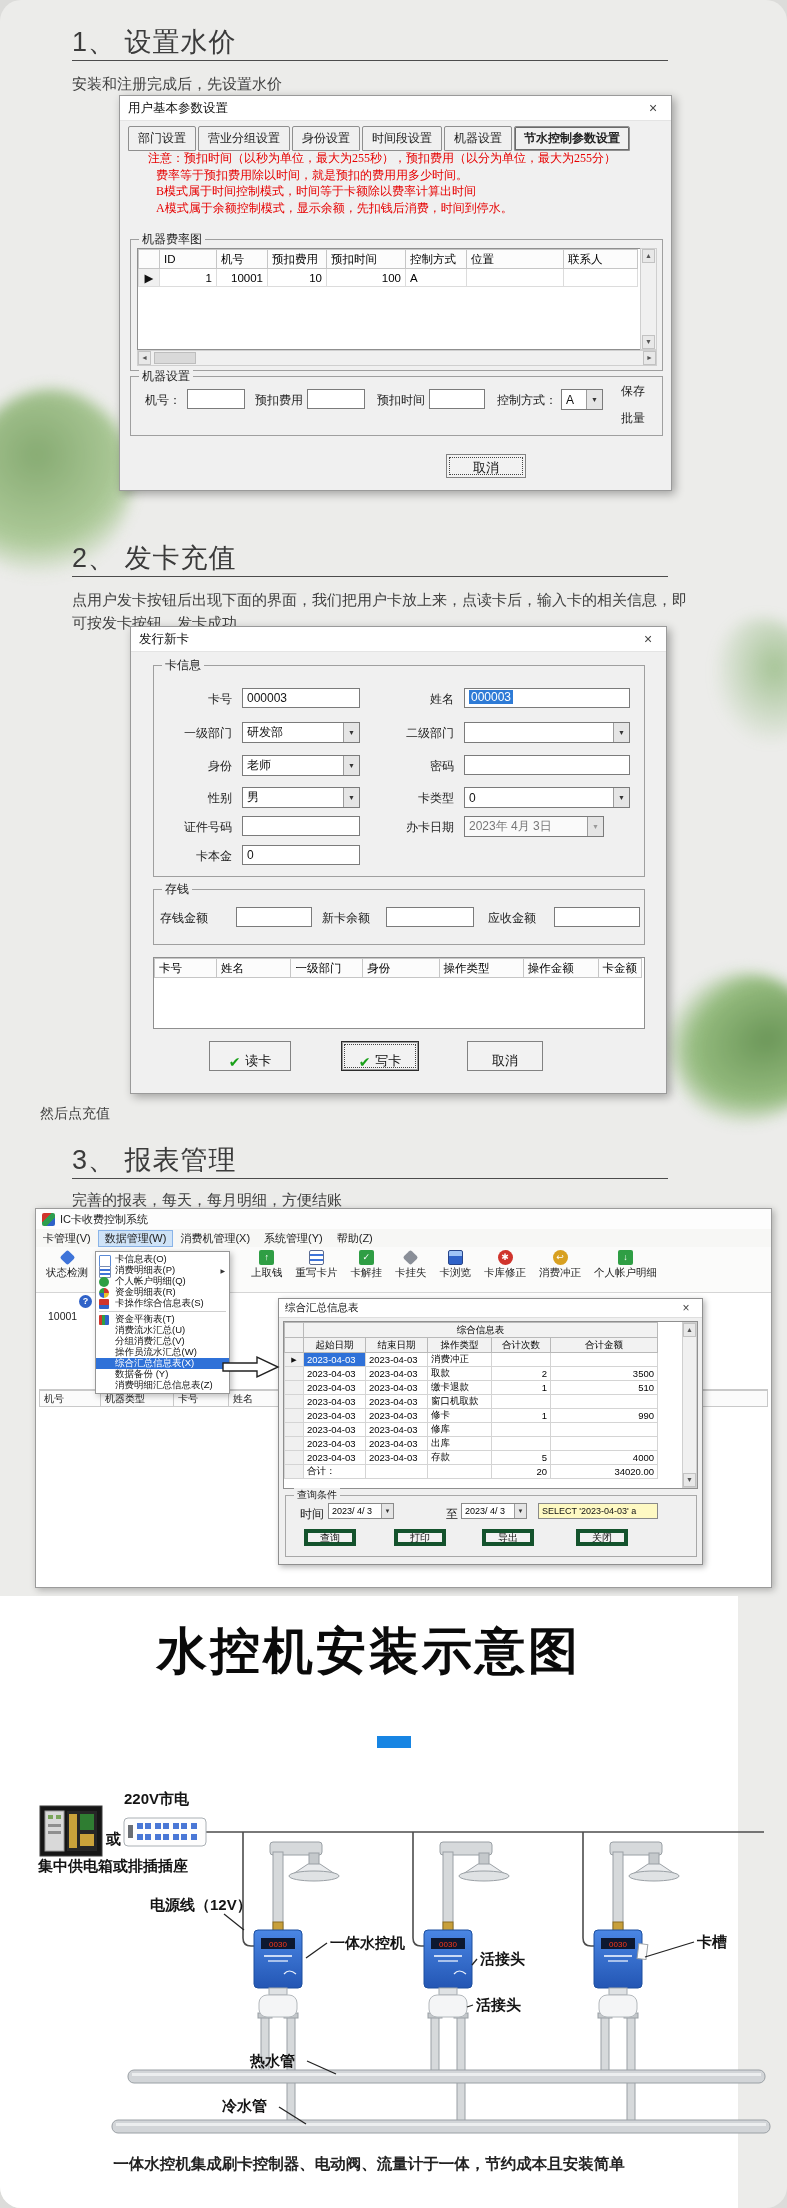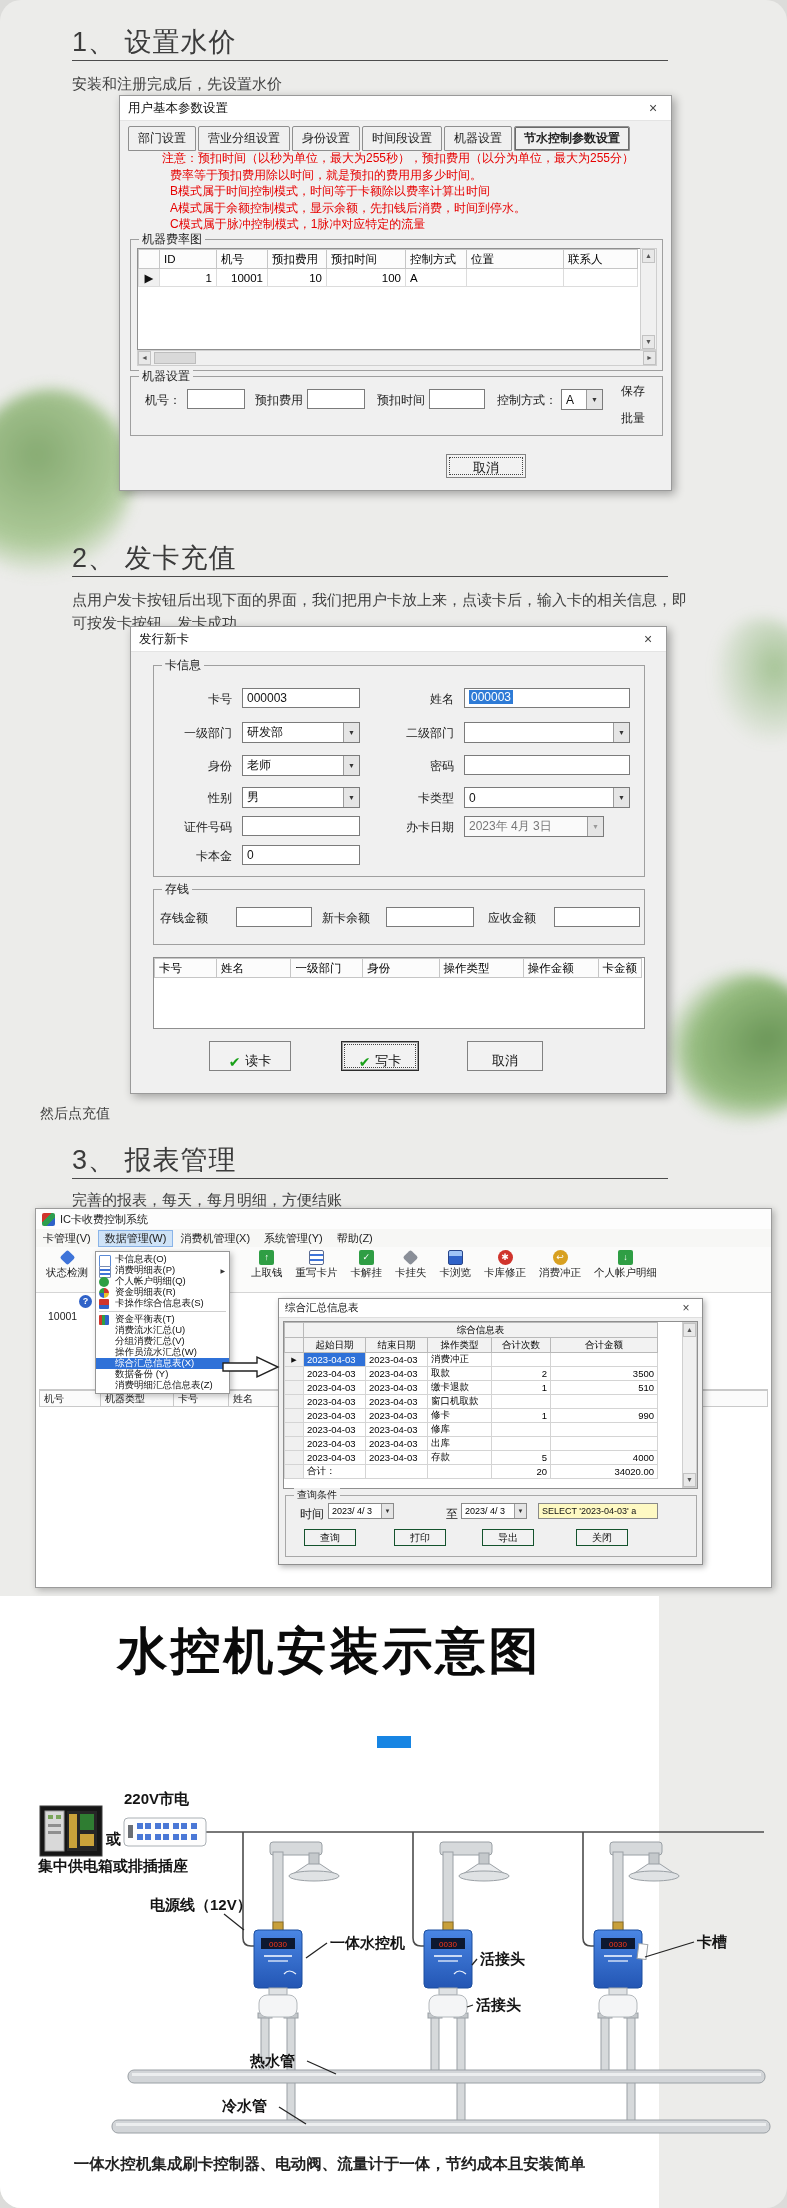--- a/index.html
+++ b/index.html
@@ -60,23 +60,23 @@
   .rw-tb{height:18px;background:#fff;display:flex;align-items:center;padding:0 6px;font-size:10.5px;color:#111;border-bottom:1px solid #dedede;}
   table.rt{border-collapse:collapse;}
   .rt th{border:1px solid #b9b9b9;background:#f2f2f2;font-weight:normal;font-size:9.5px;padding:0 3px;height:14px;white-space:nowrap;}
   .rt td{border:1px solid #d4d4d4;font-size:9.5px;padding:0 3px;height:12px;white-space:nowrap;}
   .rt td.selc{background:#2f71d8;color:#fff;}
   .slbl{position:absolute;font-size:12px;color:#1c1c1c;white-space:nowrap;}
   .sinp{position:absolute;background:#fef9c3;border:1px solid #8a8a8a;font-size:9px;padding:0 3px;height:16px;box-sizing:border-box;display:flex;align-items:center;white-space:nowrap;color:#111;}
   .scombo{position:absolute;display:flex;background:#fff;border:1px solid #8a8a8a;height:16px;box-sizing:border-box;align-items:center;font-size:9px;}
   .scombo .v{flex:1;padding:0 3px;white-space:nowrap;}
   .scombo .cbtn{width:12px;font-size:6px;}
-  .sbtn{position:absolute;background:#f2f2f2;border:1px solid #14532d;font-size:10px;color:#111;display:flex;align-items:center;justify-content:center;box-sizing:border-box;height:17px;}
+  .sbtn{position:absolute;background:#f2f2f2;border:4px solid #14532d;font-size:10px;color:#111;display:flex;align-items:center;justify-content:center;box-sizing:border-box;height:17px;}
   
-  #sec4{position:absolute;left:0;top:1596px;width:653px;height:612px;background:#ffffff;padding-left:6px;}
+  #sec4{position:absolute;left:0;top:1596px;width:738px;height:612px;background:#ffffff;}
   #sec4 .big-title{position:absolute;top:22px;left:0;width:100%;text-align:center;font-size:50px;font-weight:bold;color:#0a0a0a;letter-spacing:3px;}
   #sec4 .dash{position:absolute;top:140px;left:377px;width:34px;height:12px;background:#1785e3;}
   #sec4 .caption{position:absolute;top:558px;left:0;width:100%;text-align:center;font-size:15.5px;font-weight:bold;color:#222;}
   svg text{font-family:"Liberation Sans","DejaVu Sans",sans-serif;}
   .dtext{font-size:15px;font-weight:bold;fill:#141414;}
 </style>
 </head>
 <body>
 
 <div id="page">
@@ -98,26 +98,25 @@
       <span class="dlg-close">×</span>
     </div>
     <div class="tabs" style="top:30px;">
       <div class="tab">部门设置</div>
       <div class="tab">营业分组设置</div>
       <div class="tab">身份设置</div>
       <div class="tab">时间段设置</div>
       <div class="tab">机器设置</div>
       <div class="tab active">节水控制参数设置</div>
     </div>
-    <div class="notes" style="left:42px;top:54px;width:486px;">
+    <div class="notes" style="left:28px;top:54px;width:486px;font-family:Liberation Serif, serif;">
       <div>注意：预扣时间（以秒为单位，最大为255秒），预扣费用（以分为单位，最大为255分）</div>
       <div style="padding-left:8px;">费率等于预扣费用除以时间，就是预扣的费用用多少时间。</div>
       <div style="padding-left:8px;">B模式属于时间控制模式，时间等于卡额除以费率计算出时间</div>
       <div style="padding-left:8px;">A模式属于余额控制模式，显示余额，先扣钱后消费，时间到停水。</div>
-      <div style="padding-left:8px;">C模式属于脉冲控制模式，1脉冲对应特定的流量</div>
     </div>
 
     <div class="grp" style="left:10px;top:143px;width:531px;height:130px;">
       <div class="grp-lb">机器费率图</div>
       <div class="panel" style="left:6px;top:8px;width:502px;height:100px;">
         <table class="wt" style="width:500px;">
           <tbody>
               <tr>
             <th class="rowsel"></th>
             <th style="width:48px;">ID</th>

